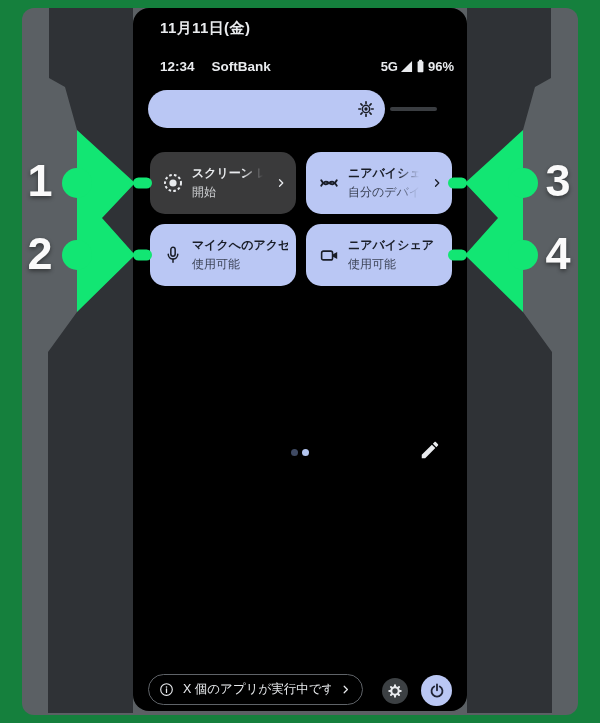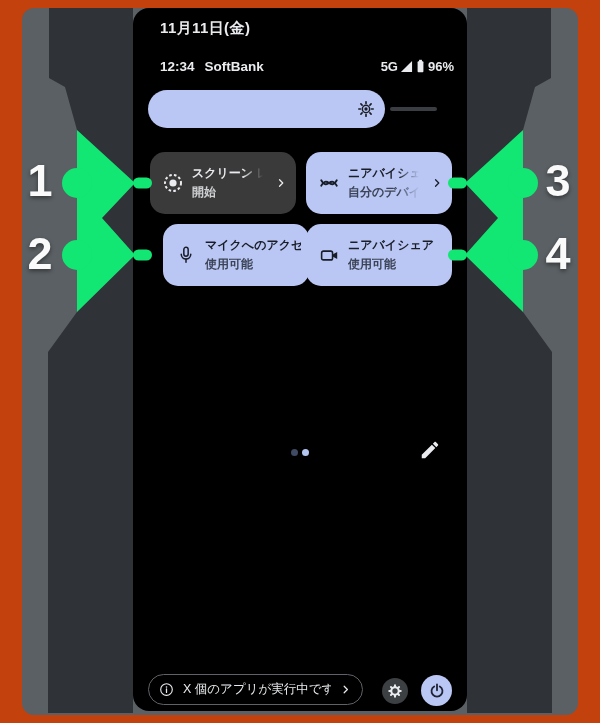--- a/index.html
+++ b/index.html
@@ -1,40 +1,40 @@
 <!DOCTYPE html>
 <html><head>
 <meta charset="utf-8">
 <style>
   html,body{margin:0;padding:0;background:#ffffff;}
-  .canvas{position:relative;width:600px;height:723px;background:#c2410c;overflow:hidden;
+  .canvas{position:relative;width:600px;height:723px;background:#15803d;overflow:hidden;
           font-family:"Liberation Sans","DejaVu Sans",sans-serif;}
   .canvas svg.layer{position:absolute;left:0;top:0;pointer-events:none;}
   .abs{position:absolute;}
 
   
   .date-text{left:160px;top:19px;font-size:15px;font-weight:700;color:#e9ebee;letter-spacing:.4px;}
-  .status-row{left:160px;top:59px;display:flex;gap:10px;font-size:13.5px;font-weight:700;color:#e9ebee;}
+  .status-row{left:160px;top:59px;display:flex;gap:17px;font-size:13.5px;font-weight:700;color:#e9ebee;}
   .status-right{left:384px;top:57px;width:70px;height:18px;display:flex;align-items:center;
                 justify-content:flex-end;gap:2px;font-size:13px;font-weight:700;color:#e9ebee;}
 
   
   .slider{left:148px;top:90px;width:237px;height:38px;background:#bac7f4;border-radius:19px;}
   .slider .bicon{position:absolute;right:9px;top:9px;width:20px;height:20px;}
   .slider-track{left:390px;top:107px;width:47px;height:4px;background:#3a3d41;border-radius:2px;}
 
   
   .tile{width:146px;height:62px;border-radius:15px;display:flex;align-items:center;
         box-sizing:border-box;padding:0 8px 0 12px;gap:8px;}
   .tile.dark{background:#3a3a3b;color:#e9ebee;}
   .tile.light{background:#bac7f4;color:#191d27;}
   .tile .ticon{width:22px;height:22px;flex:0 0 22px;display:flex;align-items:center;justify-content:center;}
   .tile .txt{display:flex;flex-direction:column;min-width:0;flex:1;line-height:19px;font-size:12px;}
   .tile .title{font-weight:700;white-space:nowrap;overflow:hidden;}
-  .tile .sub{font-weight:700;white-space:nowrap;overflow:hidden;opacity:.85;}
+  .tile .sub{font-weight:400;white-space:nowrap;overflow:hidden;opacity:.85;}
   .tile.light .sub{color:#3c4356;opacity:1;}
   .tile .chev{width:14px;height:14px;flex:0 0 14px;}
   .fade{-webkit-mask-image:linear-gradient(90deg,#000 68%,transparent 96%);
         mask-image:linear-gradient(90deg,#000 68%,transparent 96%);}
 
   
   .dots{left:291px;top:449px;display:flex;gap:4px;align-items:center;}
   .dot{width:7px;height:7px;border-radius:50%;}
   .dot.inactive{background:#3f4a63;}
   .dot.active{background:#b4c6f0;}
@@ -139,21 +139,21 @@
       <span class="title fade">ニアバイシェア</span>
       <span class="sub fade">自分のデバイス</span>
     </span>
     <span class="chev">
       <svg width="14" height="14" viewBox="0 0 24 24">
           <path d="M9.5,6.5 L15,12 L9.5,17.5" fill="none" stroke="#191d27" stroke-width="2.2" stroke-linecap="round" stroke-linejoin="round"></path>
         </svg>
     </span>
   </div>
 
-  <div class="abs tile light" style="left:163px;top:224px">
+  <div class="abs tile light" style="left:150px;top:224px">
     <span class="ticon">
       <svg width="20" height="20" viewBox="0 0 24 24">
         <rect x="9.4" y="2.8" width="5.2" height="10.6" rx="2.6" fill="none" stroke="#191d27" stroke-width="1.8"></rect>
         <path d="M6.3,11.2 a5.7,5.7 0 0 0 11.4,0" fill="none" stroke="#191d27" stroke-width="1.8" stroke-linecap="round"></path>
         <line x1="12" y1="17" x2="12" y2="20.6" stroke="#191d27" stroke-width="1.8" stroke-linecap="round"></line>
       </svg>
     </span>
     <span class="txt">
       <span class="title">マイクへのアクセ</span>
       <span class="sub">使用可能</span>

